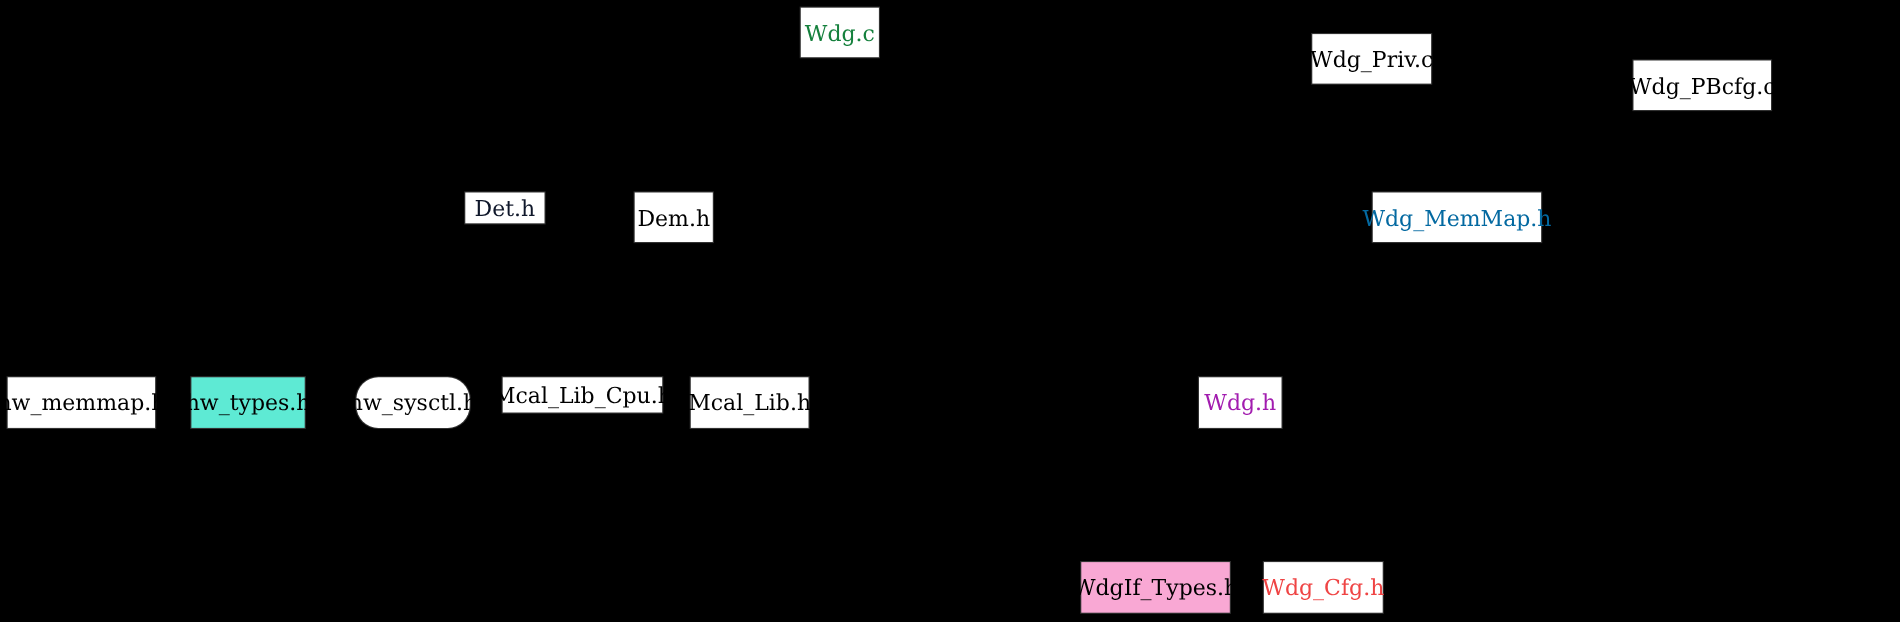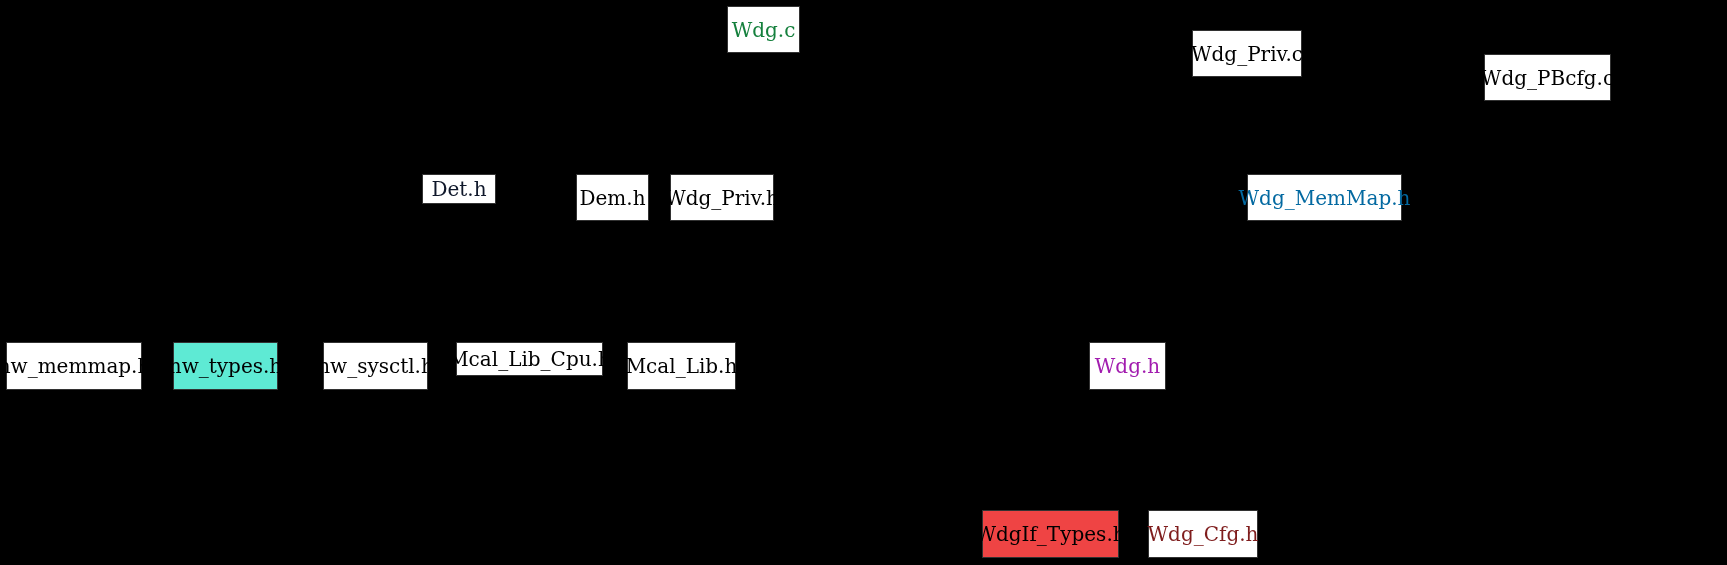--- a/index.html
+++ b/index.html
@@ -32,23 +32,22 @@
 </style>
 </head>
 <body>
 
 <div class="canvas" id="graph-canvas" style="background: rgb(0, 0, 0);">
     <div class="node" style="left: 728px; top: 7px; width: 71px; height: 45px; background: rgb(255, 255, 255); color: #15803d;">Wdg.c</div>
     <div class="node" style="left: 1193px; top: 7px; width: 108px; height: 45px; background: rgb(255, 255, 255); color: rgb(0, 0, 0); margin-top: 24px;">Wdg_Priv.c</div>
     <div class="node" style="left: 1485px; top: 7px; width: 125px; height: 45px; background: rgb(255, 255, 255); color: rgb(0, 0, 0); margin-top: 48px;">Wdg_PBcfg.c</div>
     <div class="node" style="left: 423px; top: 175px; width: 72px; height: 28px; background: rgb(255, 255, 255); color: #0f172a;">Det.h</div>
     <div class="node" style="left: 577px; top: 175px; width: 71px; height: 45px; background: rgb(255, 255, 255); color: rgb(0, 0, 0);">Dem.h</div>
-    <div class="node" style="left: 671px; top: 175px; width: 102px; height: 45px; background: rgb(255, 255, 255); color: rgb(0, 0, 0);">Wdg_Priv.h</div>
     <div class="node" style="left: 1248px; top: 175px; width: 153px; height: 45px; background: rgb(255, 255, 255); color: #0369a1;">Wdg_MemMap.h</div>
     <div class="node" style="left: 7px; top: 343px; width: 134px; height: 46px; background: rgb(255, 255, 255); color: rgb(0, 0, 0);">hw_memmap.h</div>
     <div class="node" style="left: 174px; top: 343px; width: 103px; height: 46px; background: #5eead4; color: rgb(0, 0, 0);">hw_types.h</div>
-    <div class="node" style="left: 324px; top: 343px; width: 103px; height: 46px; background: rgb(255, 255, 255); color: rgb(0, 0, 0);">hw_sysctl.h</div>
+    <div class="node" style="left: 324px; top: 343px; width: 103px; height: 46px; background: rgb(255, 255, 255); color: rgb(0, 0, 0); border-radius: 20px;">hw_sysctl.h</div>
     <div class="node" style="left: 457px; top: 343px; width: 145px; height: 32px; background: rgb(255, 255, 255); color: rgb(0, 0, 0);">Mcal_Lib_Cpu.h</div>
     <div class="node" style="left: 628px; top: 343px; width: 107px; height: 46px; background: rgb(255, 255, 255); color: rgb(0, 0, 0);">Mcal_Lib.h</div>
     <div class="node" style="left: 1090px; top: 343px; width: 75px; height: 46px; background: rgb(255, 255, 255); color: #a21caf;">Wdg.h</div>
-    <div class="node" style="left: 983px; top: 511px; width: 135px; height: 46px; background: #ef4444; color: rgb(0, 0, 0); text-align: center;">WdgIf_Types.h</div>
-    <div class="node" style="left: 1149px; top: 511px; width: 108px; height: 46px; background: rgb(255, 255, 255); color: #7f1d1d;">Wdg_Cfg.h</div>
+    <div class="node" style="left: 983px; top: 511px; width: 135px; height: 46px; background: #f9a8d4; color: rgb(0, 0, 0); text-align: center;">WdgIf_Types.h</div>
+    <div class="node" style="left: 1149px; top: 511px; width: 108px; height: 46px; background: rgb(255, 255, 255); color: #ef4444;">Wdg_Cfg.h</div>
   </div>
 
 </body></html>

